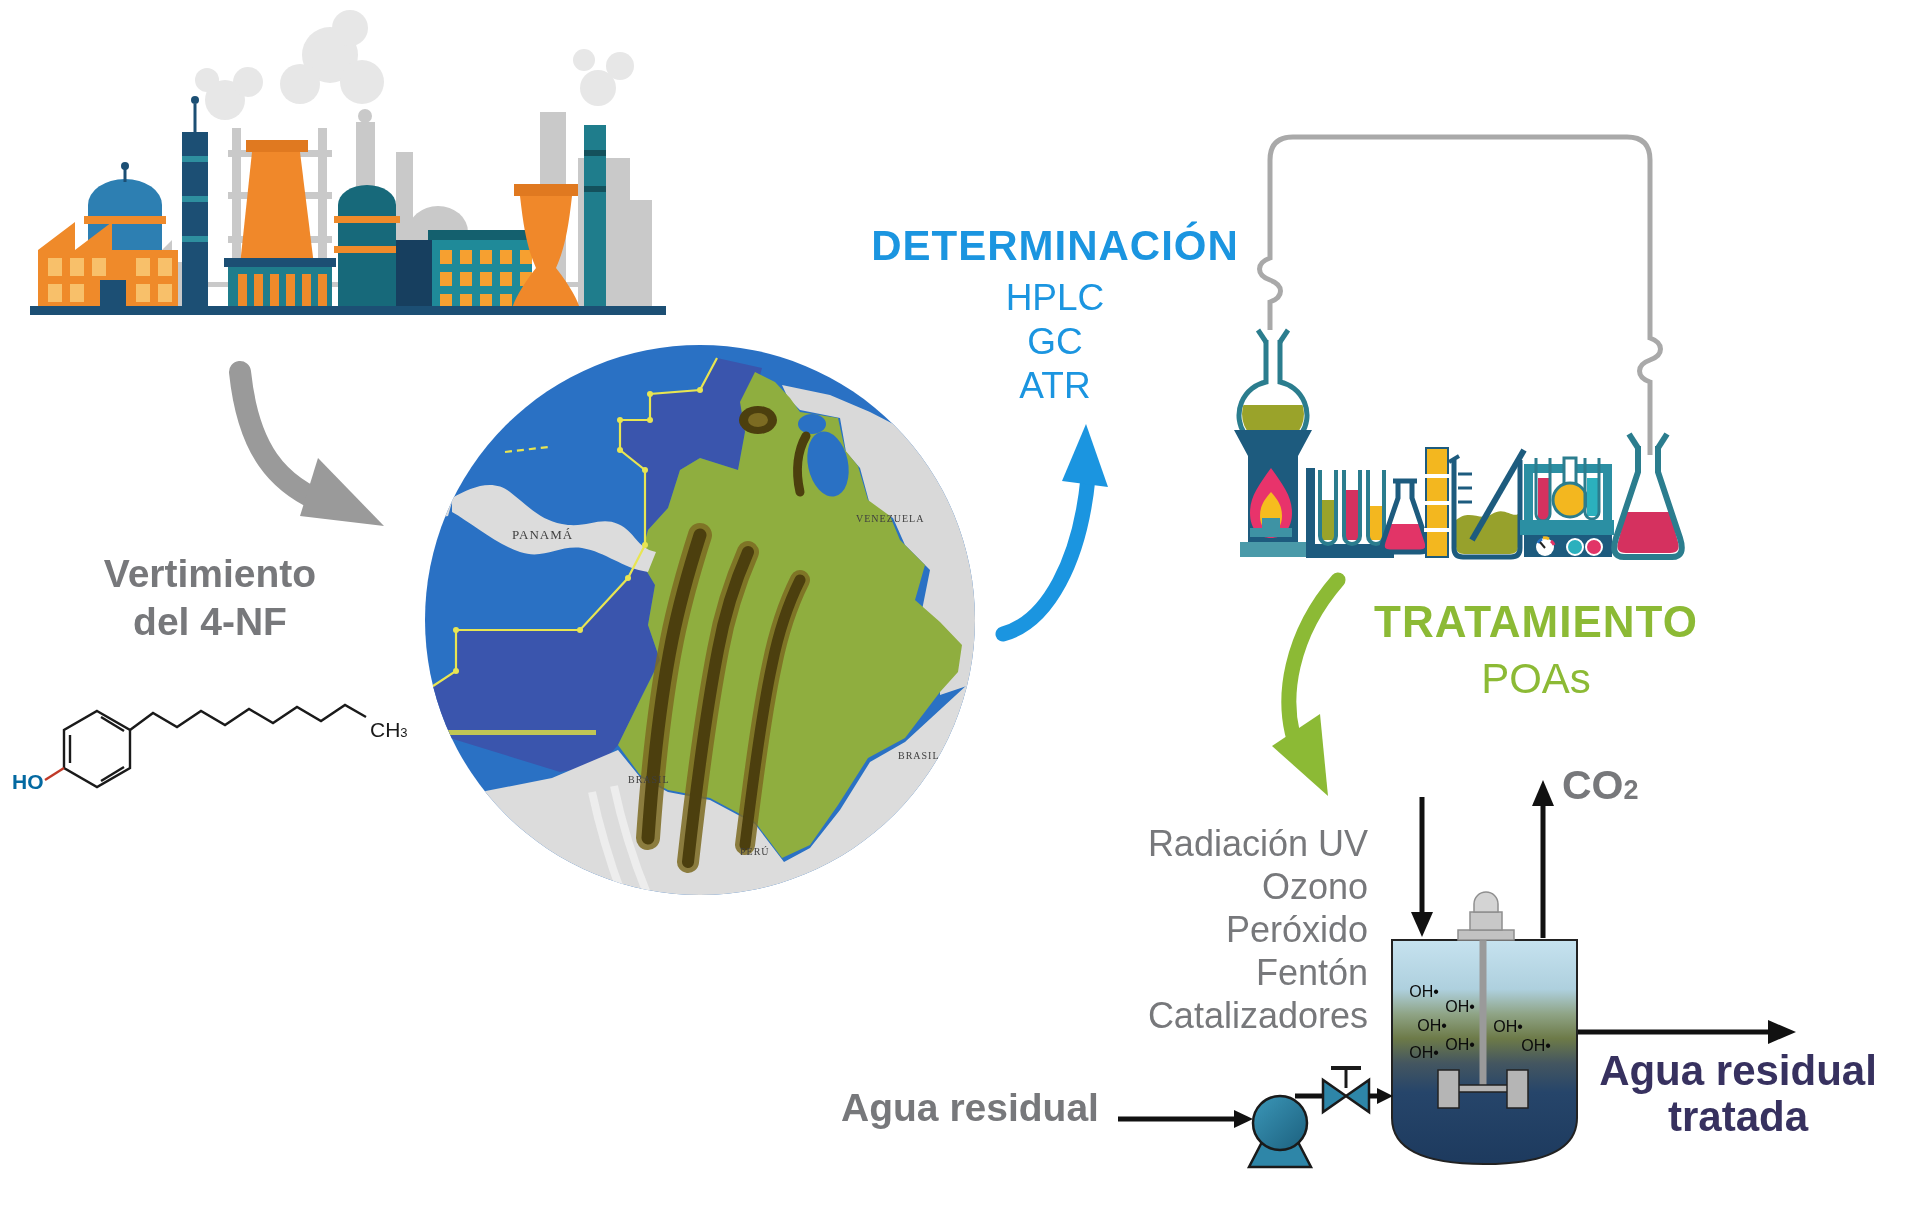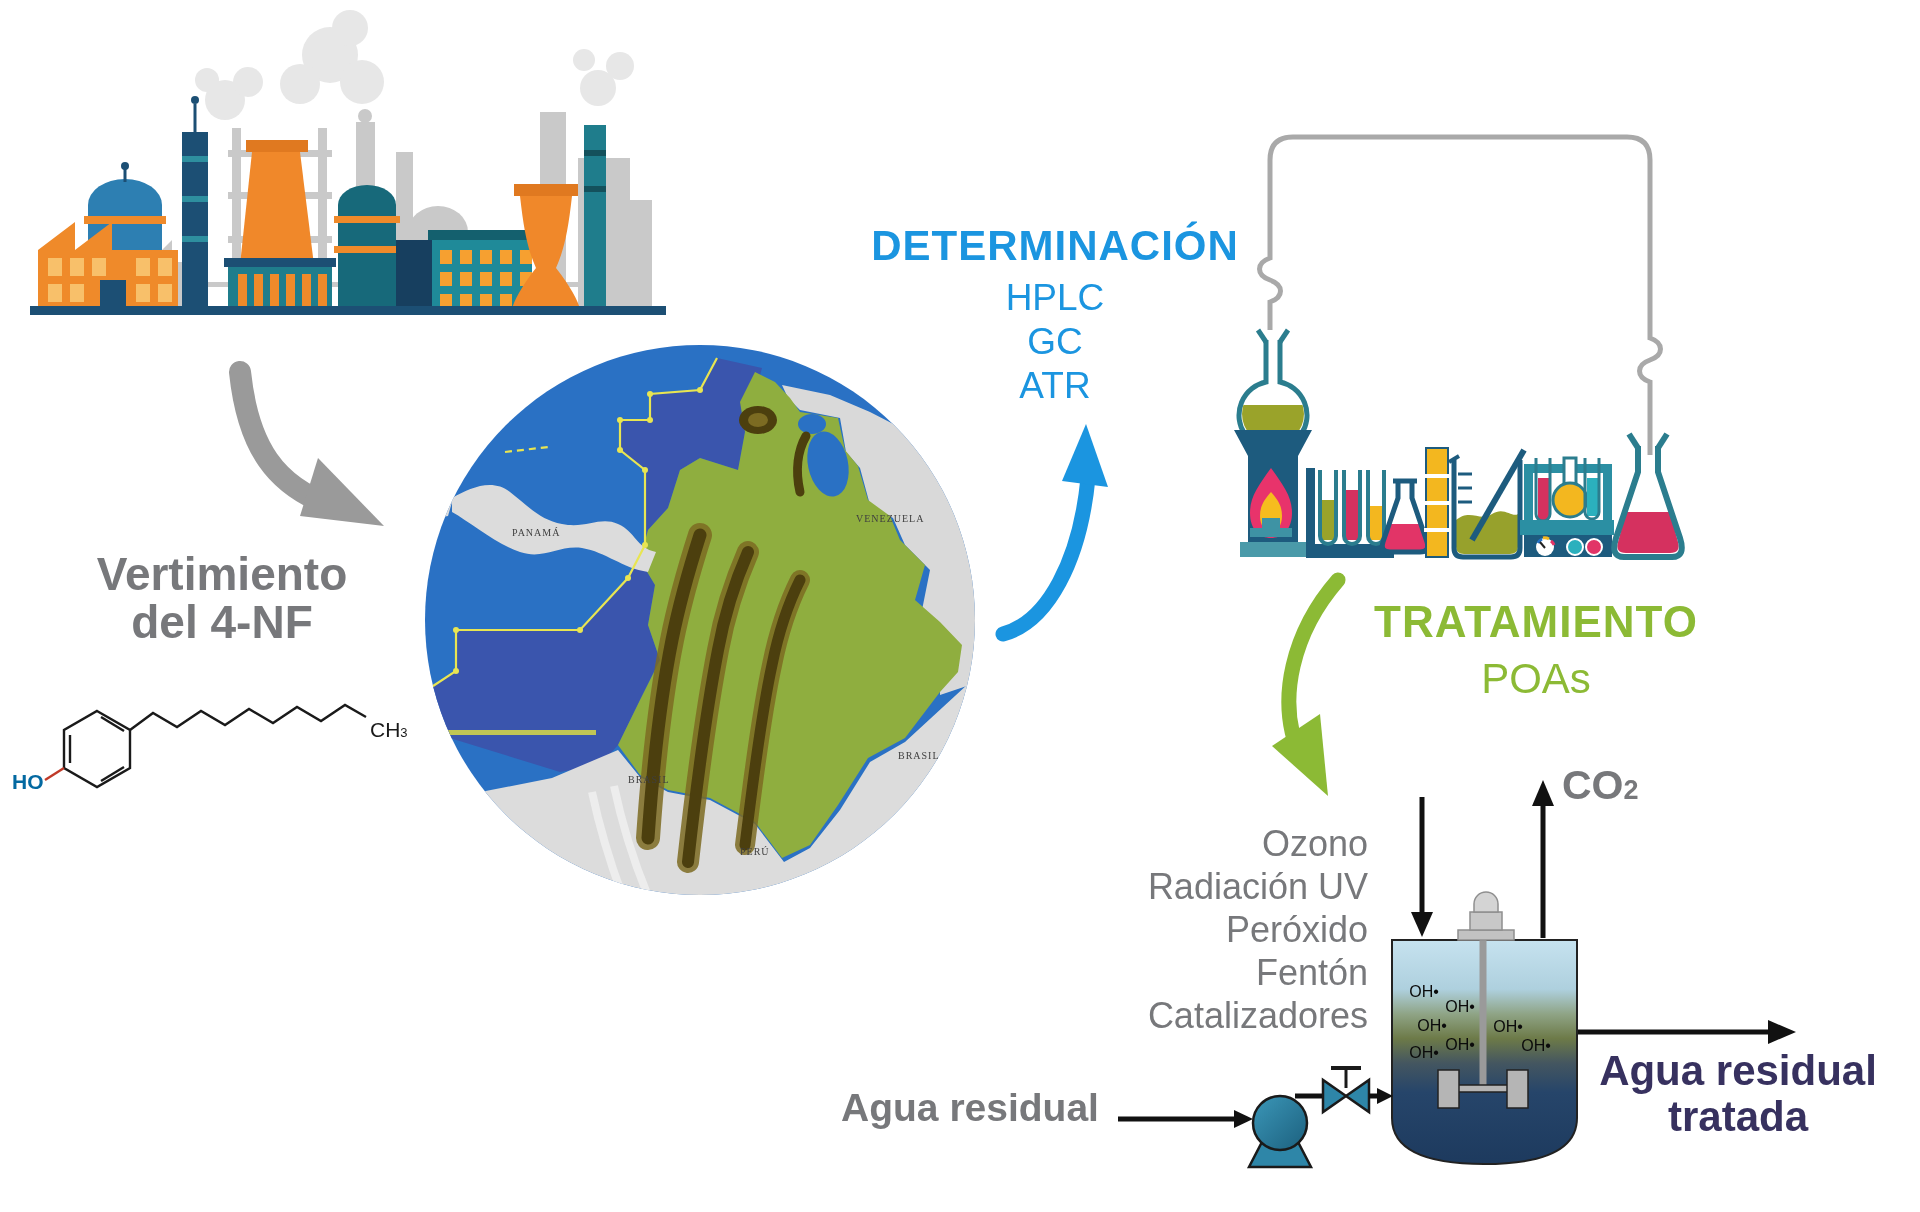--- a/index.html
+++ b/index.html
@@ -379,51 +379,51 @@
       <line x1="1346" y1="1088" x2="1346" y2="1068" stroke="#1a1a1a" stroke-width="3"></line>
       <line x1="1331" y1="1068" x2="1361" y2="1068" stroke="#1a1a1a" stroke-width="4"></line>
     </g>
     <g>
       <line x1="1369" y1="1096" x2="1380" y2="1096" stroke="#111111" stroke-width="5"></line>
       <polygon points="1393,1096 1377,1088 1377,1104" fill="#111111"></polygon>
     </g>
   </g>
 </svg>
 
-<div class="label gray-bold center" style="left:52px;top:550px;width:340px;font-size:46px;line-height:48px;">
+<div class="label gray-bold center" style="left:40px;top:550px;width:340px;font-size:39px;line-height:48px;">
   <div>Vertimiento</div>
   <div>del 4-NF</div>
 </div>
 
 <span class="mol-label" style="left:12px;top:770px;color:#0369a1;font-weight:bold;">
   <span>HO</span></span>
 <span class="mol-label" style="left:370px;top:718px;">
   <span>CH</span><span class="sub-sm">3</span></span>
 
-<span class="map-label" style="left:512px;top:527px;font-size:10px;">PANAMÁ</span>
+<span class="map-label" style="left:512px;top:527px;font-size:13px;">PANAMÁ</span>
 <span class="map-label" style="left:856px;top:513px;font-size:10px;">VENEZUELA</span>
 <span class="map-label" style="left:628px;top:774px;font-size:10px;">BRASIL</span>
 <span class="map-label" style="left:740px;top:846px;font-size:10px;">PERÚ</span>
 <span class="map-label" style="left:898px;top:750px;font-size:10px;">BRASIL</span>
 
 <div class="label center" style="left:860px;top:222px;width:390px;">
   <div class="det-title">DETERMINACIÓN</div>
   <div class="det-method" style="margin-top:6px;">HPLC</div>
   <div class="det-method">GC</div>
   <div class="det-method">ATR</div>
 </div>
 
 <div class="label center" style="left:1356px;top:597px;width:360px;">
   <div class="trat-title">TRATAMIENTO</div>
   <div class="trat-sub" style="margin-top:8px;">POAs</div>
 </div>
 
 <div class="label" style="left:1000px;top:822px;width:368px;">
+  <div class="proc-line">Radiación UV</div>
   <div class="proc-line">Ozono</div>
-  <div class="proc-line">Radiación UV</div>
   <div class="proc-line">Peróxido</div>
   <div class="proc-line">Fentón</div>
   <div class="proc-line">Catalizadores</div>
 </div>
 
 <span class="label gray-bold" style="left:1562px;top:762px;font-size:41px;">
   <span>CO</span><span class="sub">2</span></span>
 
 <span class="oh" style="left:1424px;top:992px;">OH•</span>
 <span class="oh" style="left:1460px;top:1007px;">OH•</span>

